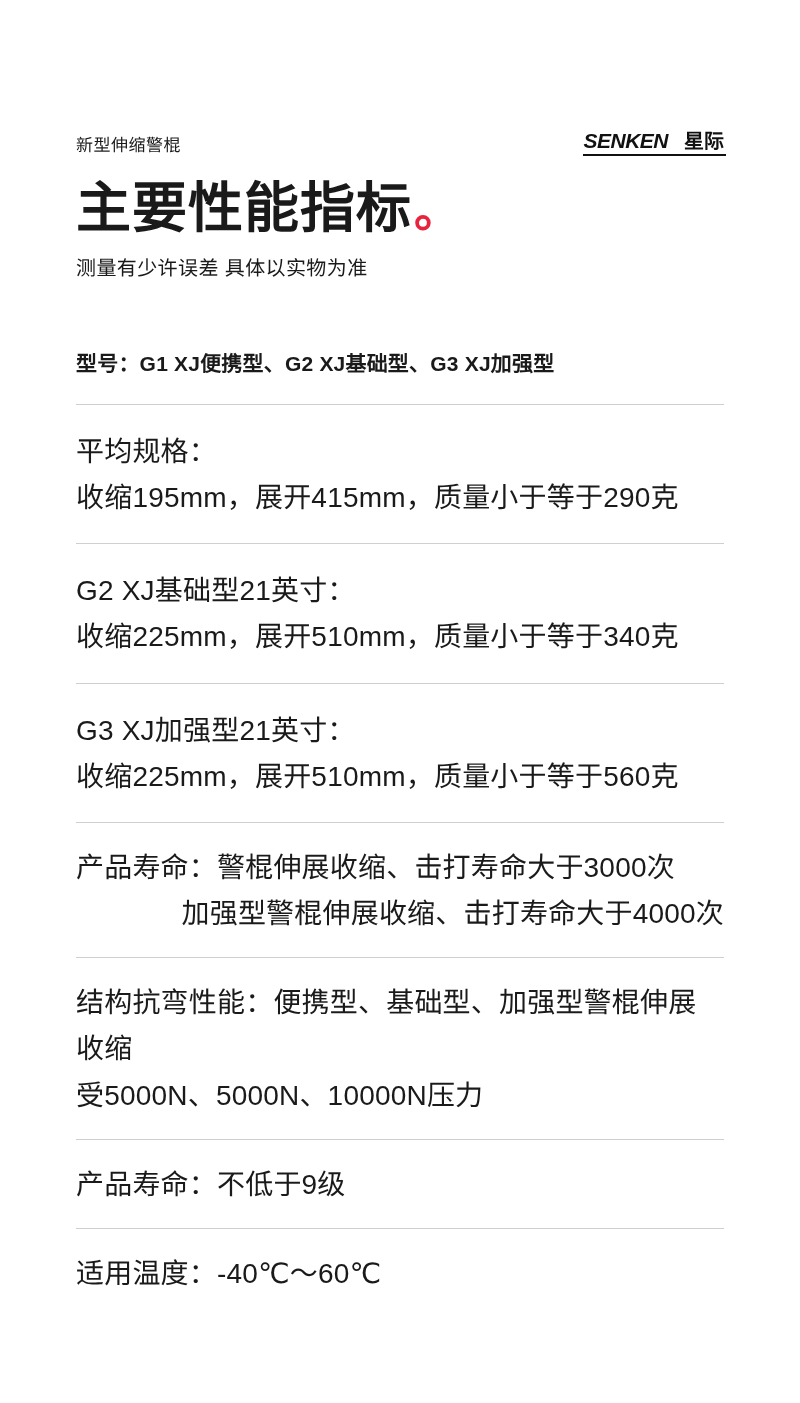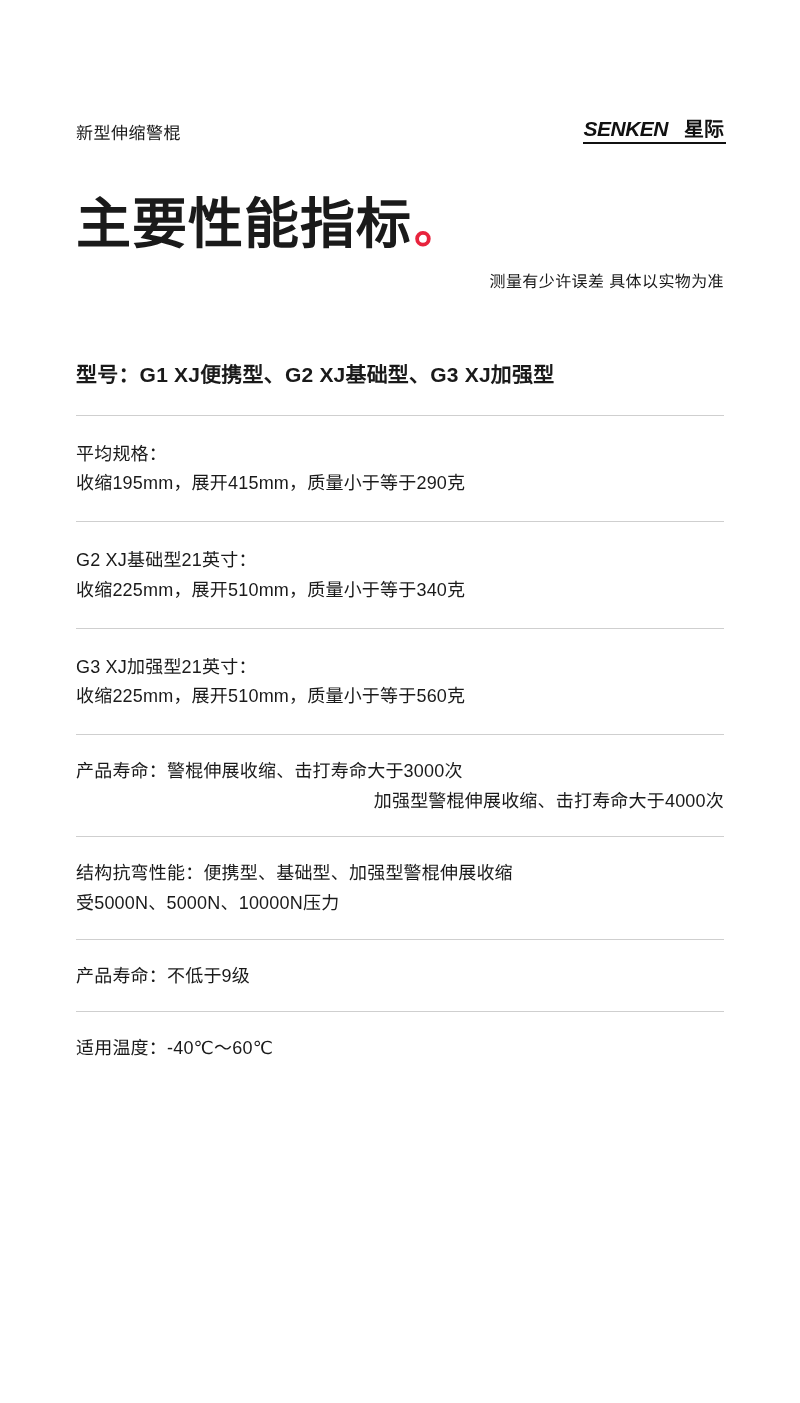--- a/index.html
+++ b/index.html
@@ -12,21 +12,21 @@
     background: #ffffff;
     font-family: "Liberation Sans", "DejaVu Sans", sans-serif;
     color: #1a1a1a;
     -webkit-font-smoothing: antialiased;
   }
   .page {
     position: relative;
     width: 800px;
     height: 1403px;
     box-sizing: border-box;
-    padding: 0 76px;
+    padding: 12px 76px;
   }
 
   
   .header {
     display: flex;
     align-items: center;
     justify-content: space-between;
     padding-top: 118px;
   }
   .header-title {
@@ -61,41 +61,40 @@
     position: absolute;
     left: 0;
     right: -2px;
     bottom: 0;
     height: 2px;
     background: #111111;
   }
 
   
   .title-block {
-    margin-top: 52px;
-    text-align: right;
+    margin-top: 24px;
   }
   .main-title {
     font-size: 55px;
     font-weight: bold;
     letter-spacing: 1px;
     line-height: 1.05;
     margin: 0;
     display: flex;
     align-items: baseline;
   }
   .title-dot {
     color: #e8233d;
     font-size: 46px;
     font-weight: bold;
     margin-left: 2px;
   }
   .subtitle {
     margin-top: 14px;
-    font-size: 16px;
+    font-size: 20px;
     font-weight: 400;
     color: #1a1a1a;
     letter-spacing: 0.4px;
   }
 
   
   .spec-list {
     margin-top: 66px;
   }
   .model-line {
@@ -104,21 +103,21 @@
     letter-spacing: 0.2px;
     padding-bottom: 27px;
     margin-top: 36px;
   }
   .spec-row {
     border-top: 1px solid #cfcfcf;
     padding: 24px 0 22px 0;
   }
   .spec-row p {
     margin: 0;
-    font-size: 18px;
+    font-size: 28px;
     line-height: 1.65;
     font-weight: 400;
     color: #1a1a1a;
     letter-spacing: 0.2px;
   }
   .indent {
     padding-left: 96px;
     text-align: right;
   }
   .spec-row.tight {

